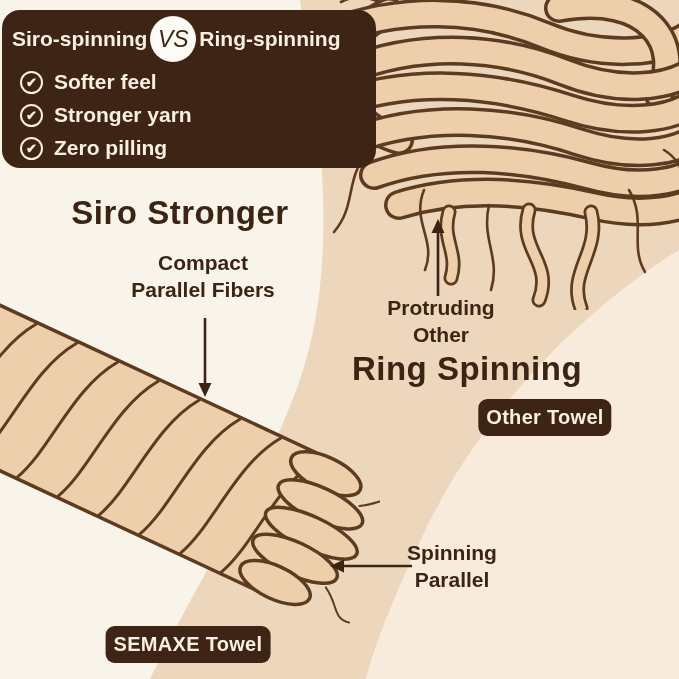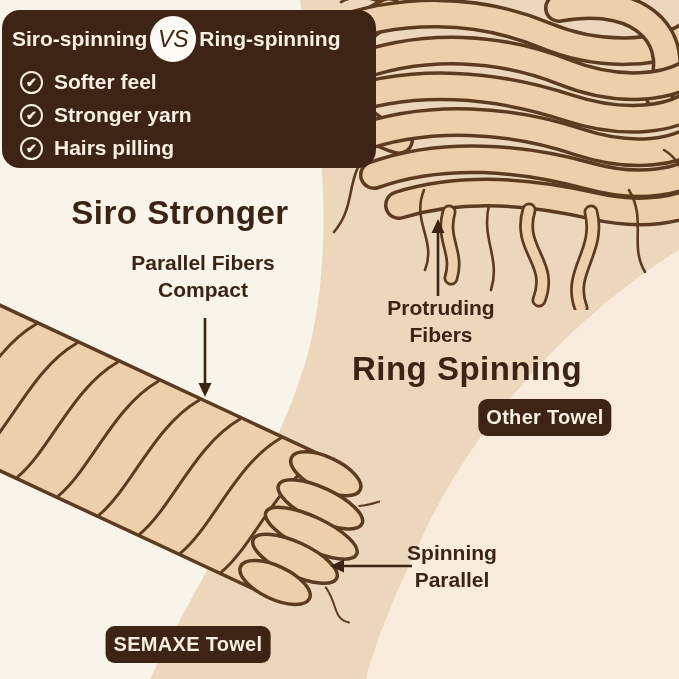--- a/index.html
+++ b/index.html
@@ -150,34 +150,34 @@
     <div class="benefit-row">
       <span class="check-icon">✔</span>
       <span>Softer feel</span>
     </div>
     <div class="benefit-row">
       <span class="check-icon">✔</span>
       <span>Stronger yarn</span>
     </div>
     <div class="benefit-row">
       <span class="check-icon">✔</span>
-      <span>Hairs pilling</span>
+      <span>Zero pilling</span>
     </div>
   </div>
 
   <div class="title" id="siro-title">Siro Stronger</div>
 
   <div class="callout" id="fiber-callout">
+    <div>Compact</div>
     <div>Parallel Fibers</div>
-    <div>Compact</div>
   </div>
 
   <div class="callout" id="protruding-callout">
     <div>Protruding</div>
-    <div>Fibers</div>
+    <div>Other</div>
   </div>
 
   <div class="title" id="ring-title">Ring Spinning</div>
 
   <div class="badge" id="other-badge">Other Towel</div>
 
   <div class="callout" id="minimal-callout">
     <div>Spinning</div>
     <div>Parallel</div>
   </div>

